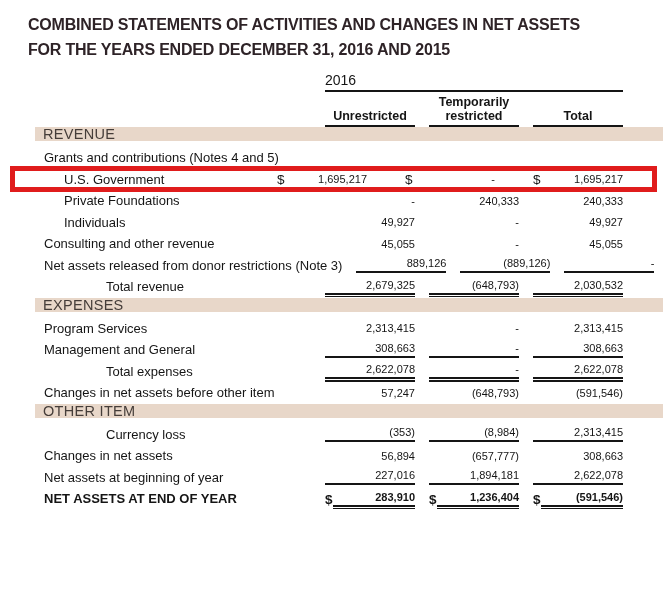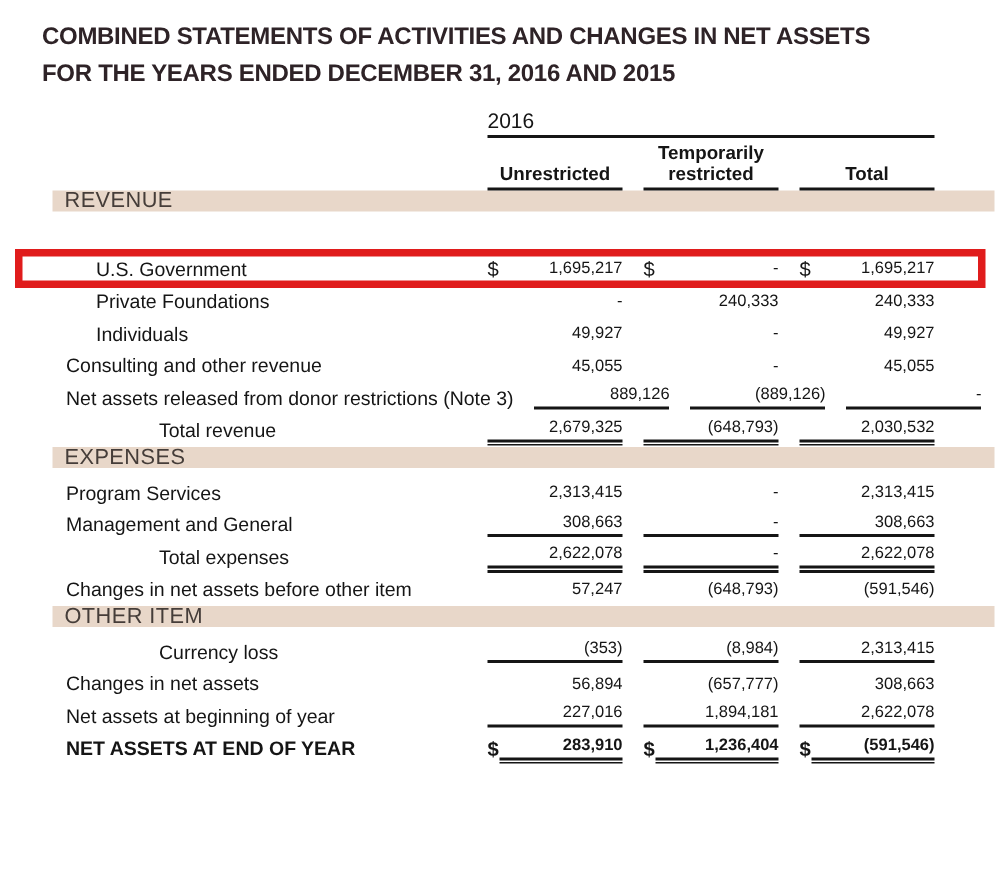--- a/index.html
+++ b/index.html
@@ -51,21 +51,21 @@
   .dollar { flex:0 0 auto; font-size:13.5px; line-height:15px; }
   .val { flex:1 1 auto; text-align:right; font-size:11px; line-height:15px; }
 
   .rule-single .val:not(.empty) { border-bottom:2px solid #151515; }
   .rule-double .val:not(.empty) { border-bottom:2px solid #151515; position:relative; }
   .rule-double .val:not(.empty)::after {
     content:""; position:absolute; left:0; right:0; bottom:-4.5px; height:1.5px; background:#151515;
   }
 
   
-  .row.highlight { z-index:5; }
+  .row.highlight { z-index:5;gap:24px; }
   .row.highlight::after {
     content:""; position:absolute; left:-28px; right:-34px; top:-3px; bottom:-2px;
     border:5px solid var(--highlight,#e01c1c); pointer-events:none;
   }
 </style>
 </head>
 <body>
 
 <div class="page">
 
@@ -90,20 +90,21 @@
         <div class="col-h">Total</div>
       </div>
     </div>
   </div>
 
   <div id="sections">
       <div class="section-bar">
         <span>REVENUE</span>
       </div>
       <div class="row">
+        <div class="label indent-1">Grants and contributions (Notes 4 and 5)</div>
         <div class="cell">
           <span class="val empty"></span>
         </div>
         <div class="cell">
           <span class="val empty"></span>
         </div>
         <div class="cell">
           <span class="val empty"></span>
         </div>
       </div>

